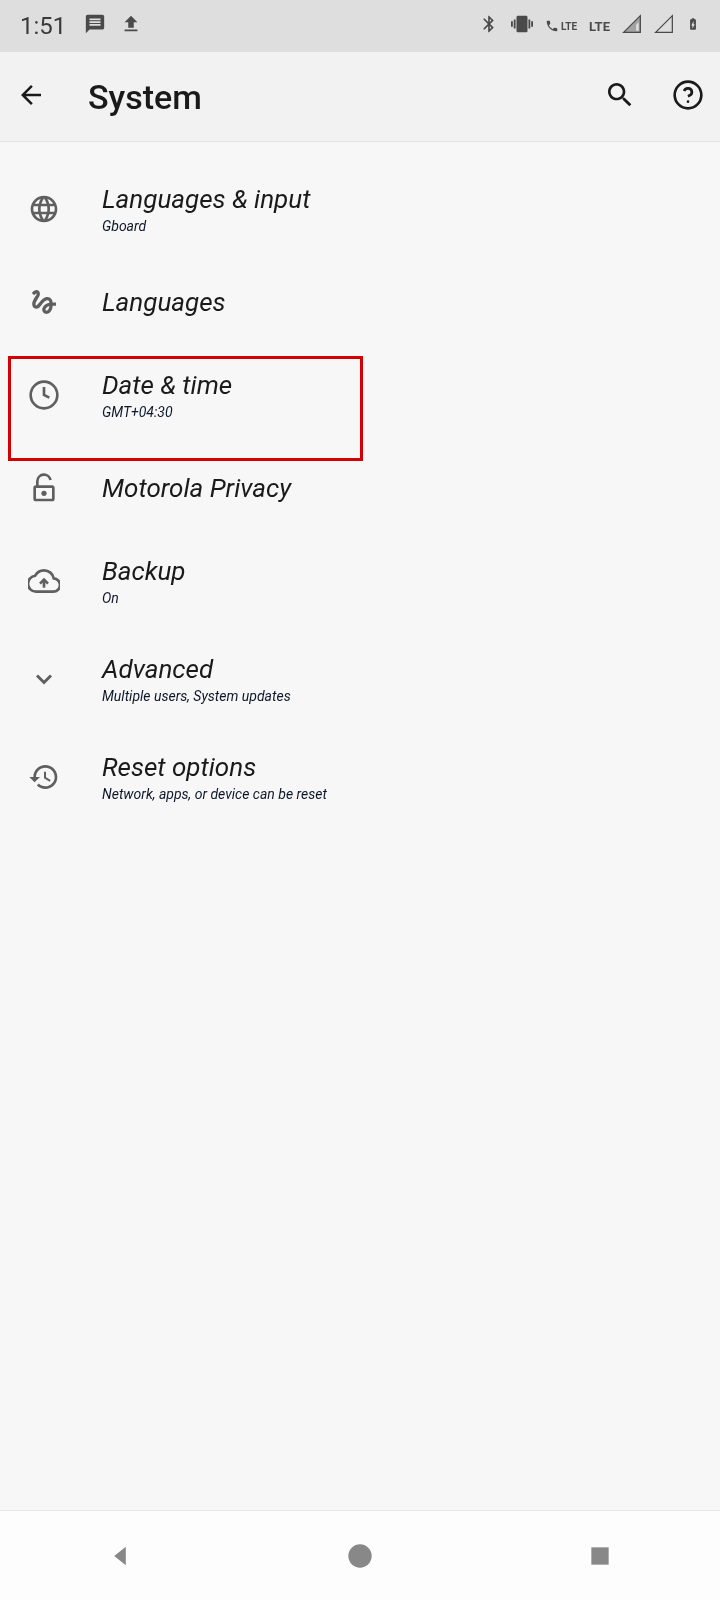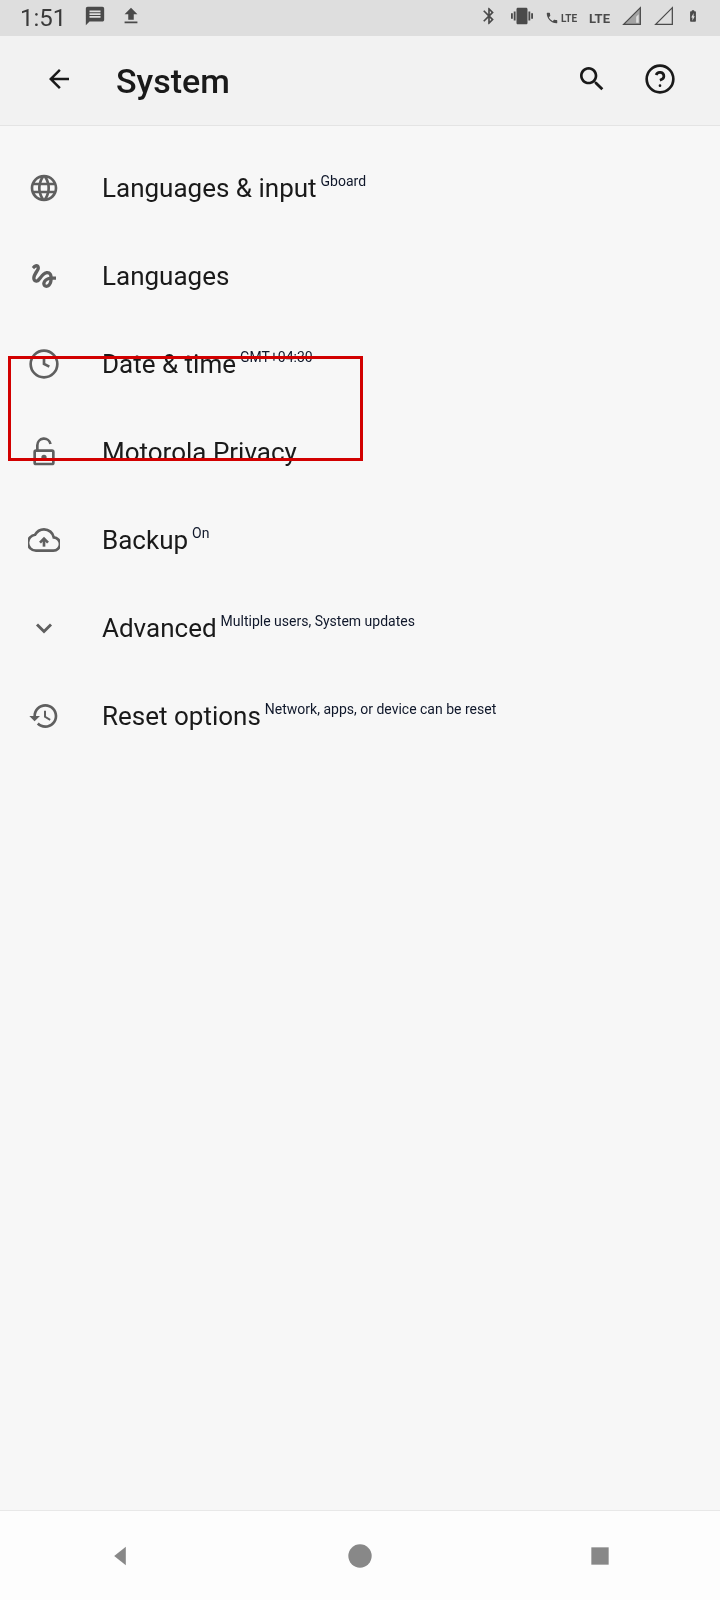--- a/index.html
+++ b/index.html
@@ -9,21 +9,21 @@
       font-family: Roboto, -apple-system, sans-serif;
     }
     body {
       width: 720px;
       height: 1600px;
       background: #f7f7f7;
       position: relative;
       overflow: hidden;
     }
     .status-bar {
-      height: 36px;
+      height: 52px;
       background: #dedede;
       display: flex;
       align-items: center;
       padding: 4px 20px;
       justify-content: space-between;
     }
     .status-left {
       display: flex;
       align-items: center;
       gap: 18px;
@@ -45,21 +45,21 @@
     }
     .status-icon {
       color: #4a4a4a;
       text-align: center;
     }
     .app-bar {
       height: 90px;
       background: #f2f2f2;
       display: flex;
       align-items: center;
-      padding: 0 44px;
+      padding: 0 16px;
       gap: 42px;
       border-bottom: 1px solid #e4e4e4;
     }
     .app-bar-title {
       font-size: 34px;
       font-weight: 500;
       color: #1a1a1a;
       flex: 1;
     }
     .app-bar-actions {
@@ -80,22 +80,23 @@
     .settings-item-icon {
       width: 32px;
       height: 32px;
       display: flex;
       align-items: center;
       justify-content: center;
       color: #5f5f5f;
     }
     .settings-item-text {
       display: flex;
-      flex-direction: row;
+      flex-direction: column;
       gap: 4px;
+      font-style: italic;
     }
     .settings-item-title {
       font-size: 26px;
       color: #1a1a1a;
       font-weight: 400;
     }
     .settings-item-subtitle {
       font-size: 14px;
       color: #0f172a;
     }

